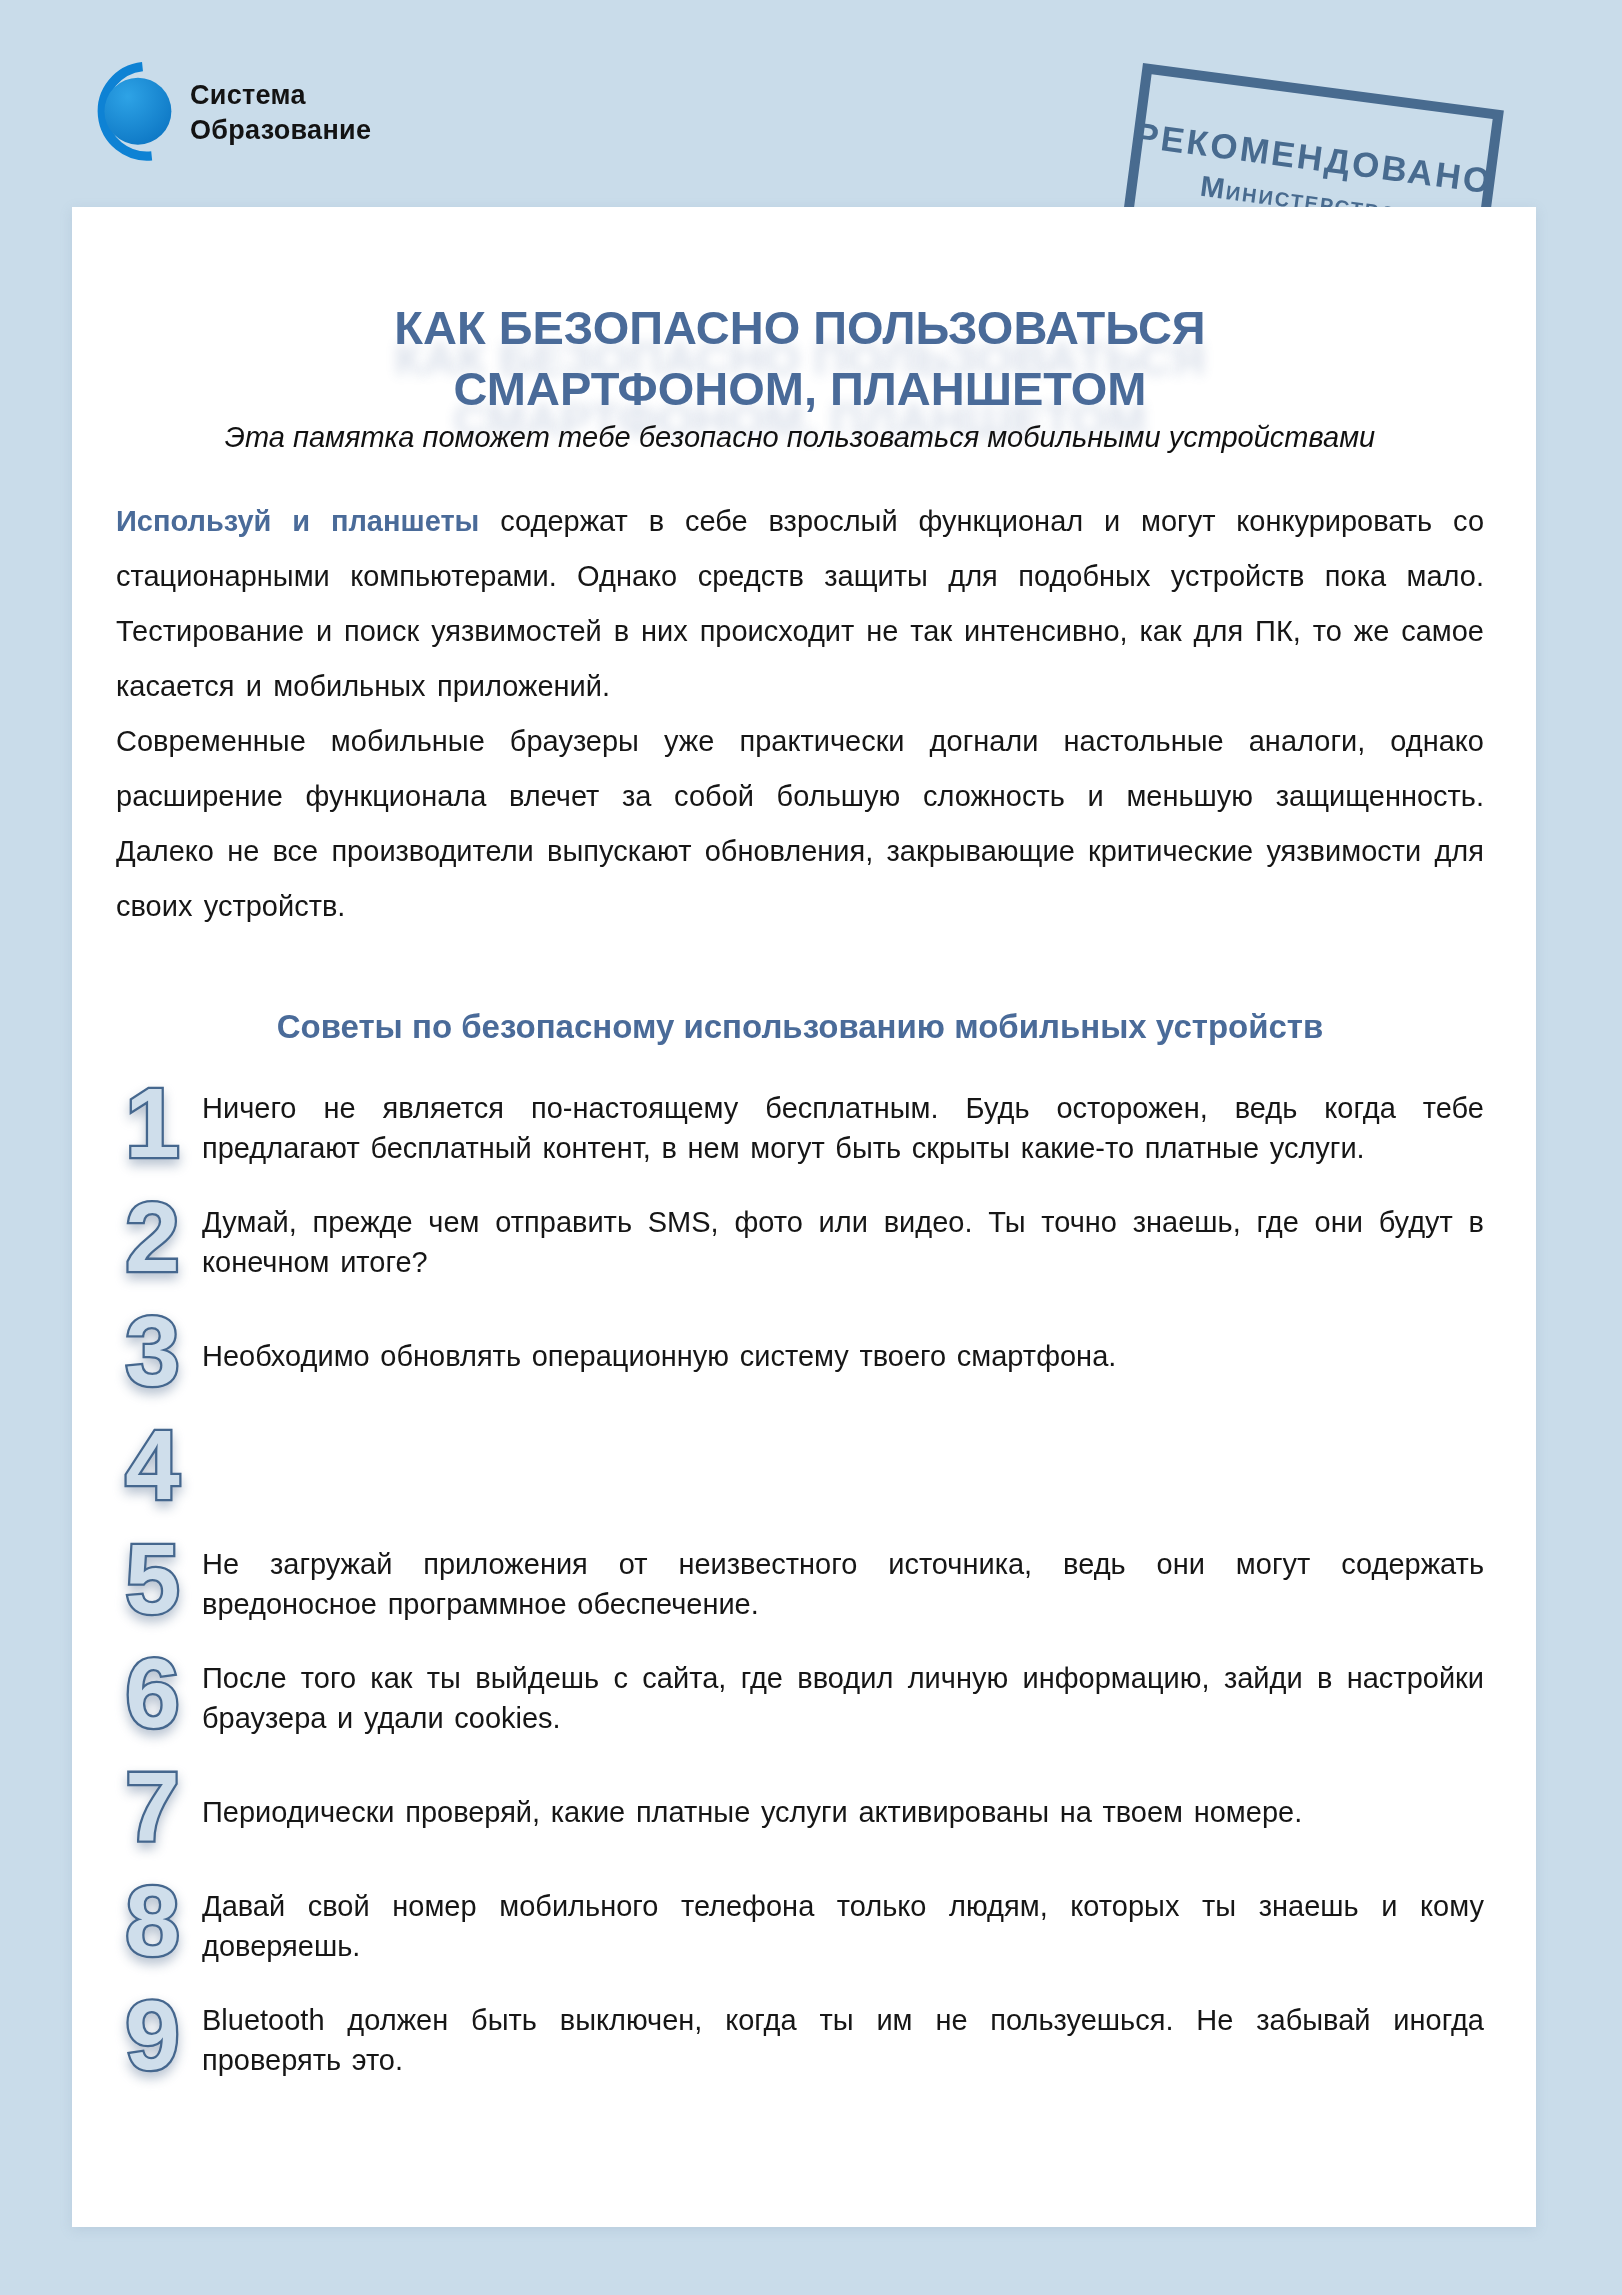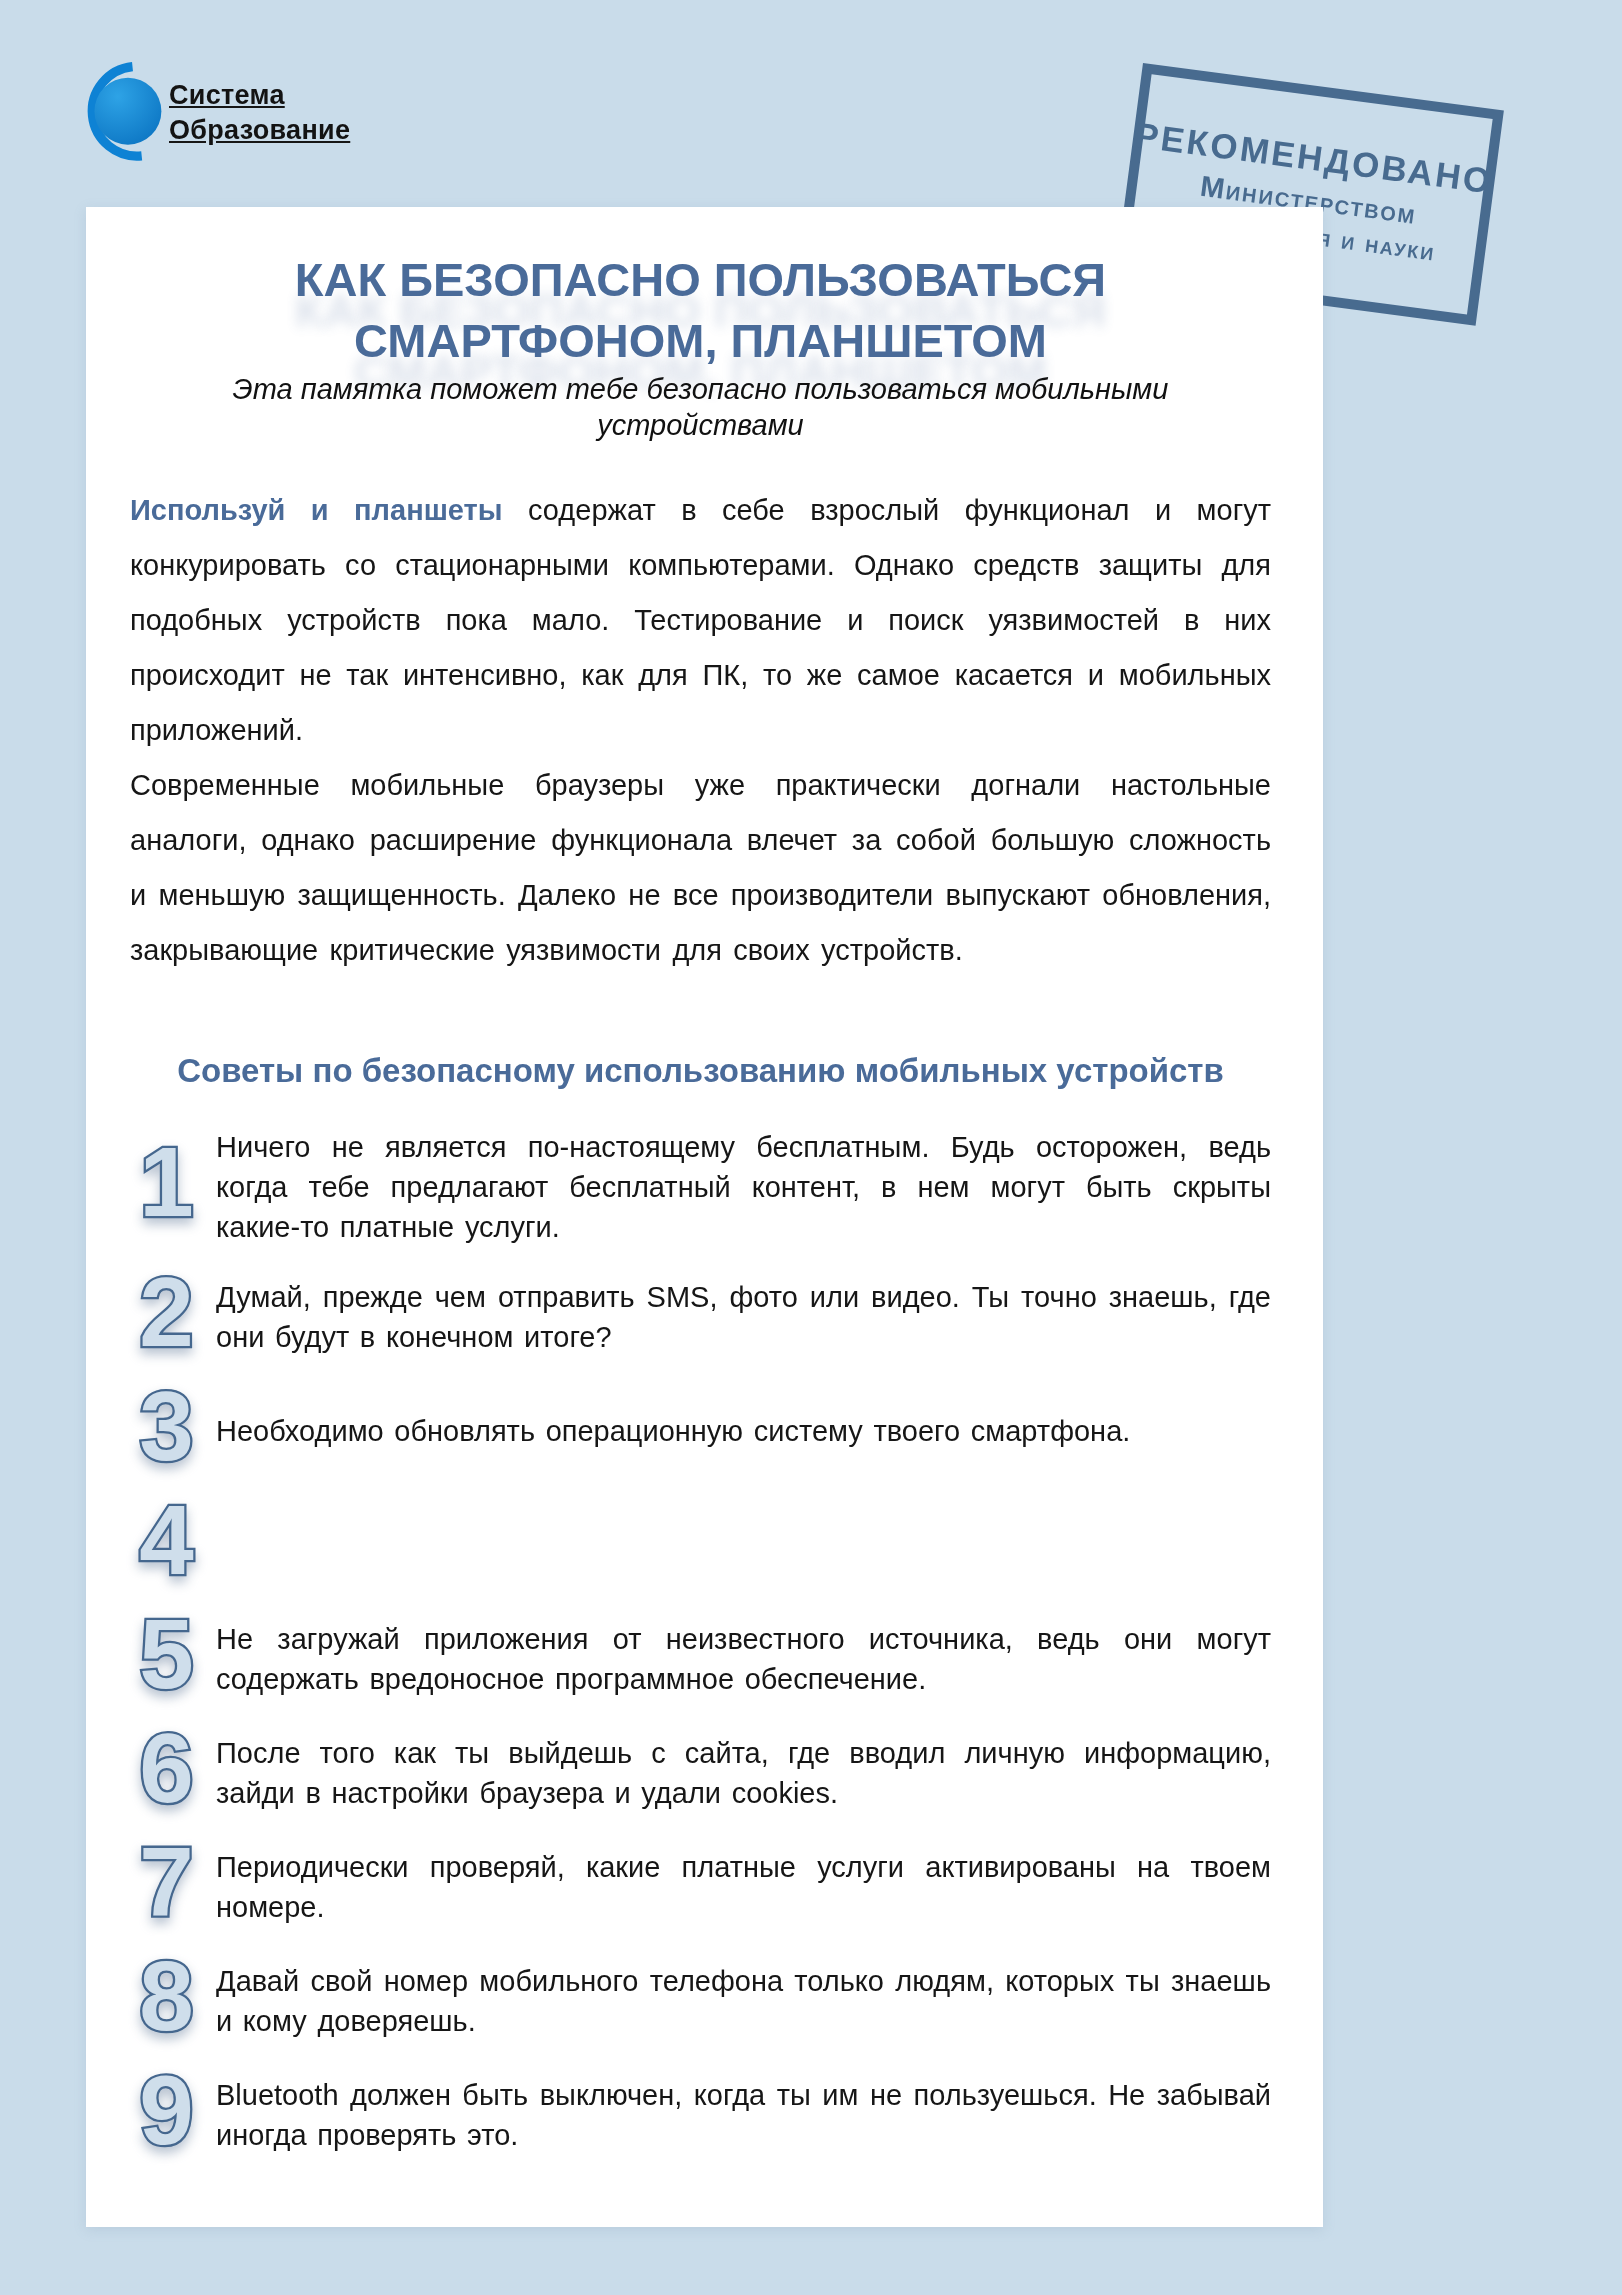--- a/index.html
+++ b/index.html
@@ -7,39 +7,39 @@
     --number-fill:#cfdeeb; --number-stroke:#45678e; --logo-blue:#0e82d4; --text-black:#161616;
   }
   *{margin:0;padding:0;box-sizing:border-box;}
   html,body{width:1622px;height:2295px;}
   body{
     position:relative;overflow:hidden;background:var(--page-bg,#c9dcea);
     font-family:"Liberation Sans",sans-serif;color:var(--text-black,#161616);
   }
 
   
-  .logo{position:absolute;left:80px;top:58px;display:flex;align-items:center;gap:5px;text-decoration:underline;}
+  .logo{position:absolute;left:90px;top:58px;display:flex;align-items:center;gap:16px;}
   .logo-text{font-weight:bold;font-size:27px;line-height:1.28;color:#131313;letter-spacing:0.3px;}
 
   
   .stamp{
     position:absolute;left:1143px;top:63px;width:364px;height:217px;
     border:10.5px solid var(--stamp-blue,#41648a);
     transform:rotate(7.5deg);transform-origin:top left;
     display:flex;flex-direction:column;align-items:center;justify-content:center;
     color:var(--stamp-blue,#41648a);opacity:.94;
   }
   .stamp-line1{font-size:35px;font-weight:bold;letter-spacing:2.6px;}
   .stamp-line2{font-size:29px;font-weight:bold;font-variant:small-caps;letter-spacing:2px;margin-top:6.5px;}
   .stamp-line3{font-size:26px;font-weight:bold;font-variant:small-caps;letter-spacing:2px;margin-top:2.6px;}
 
   
   .card{
-    position:absolute;left:86px;top:207px;width:1237px;height:2020px;
-    background:var(--card-bg,#ffffff);padding:42px 52px 0 44px;overflow:hidden;
+    position:absolute;left:72px;top:207px;width:1464px;height:2020px;
+    background:var(--card-bg,#ffffff);padding:90px 52px 0 44px;overflow:hidden;
     box-shadow:0 2.6px 11.8px rgba(110,140,165,.18);
   }
 
   .title{
     text-align:center;color:var(--accent-blue,#4a6b99);
     font-size:47px;font-weight:bold;line-height:61px;letter-spacing:0;
     text-shadow:0 31px 11.8px rgba(74,107,153,.20);
   }
 
   .subtitle{

